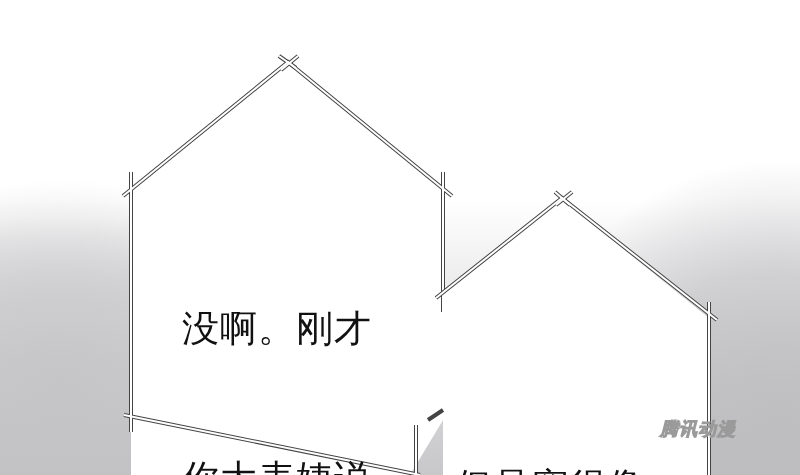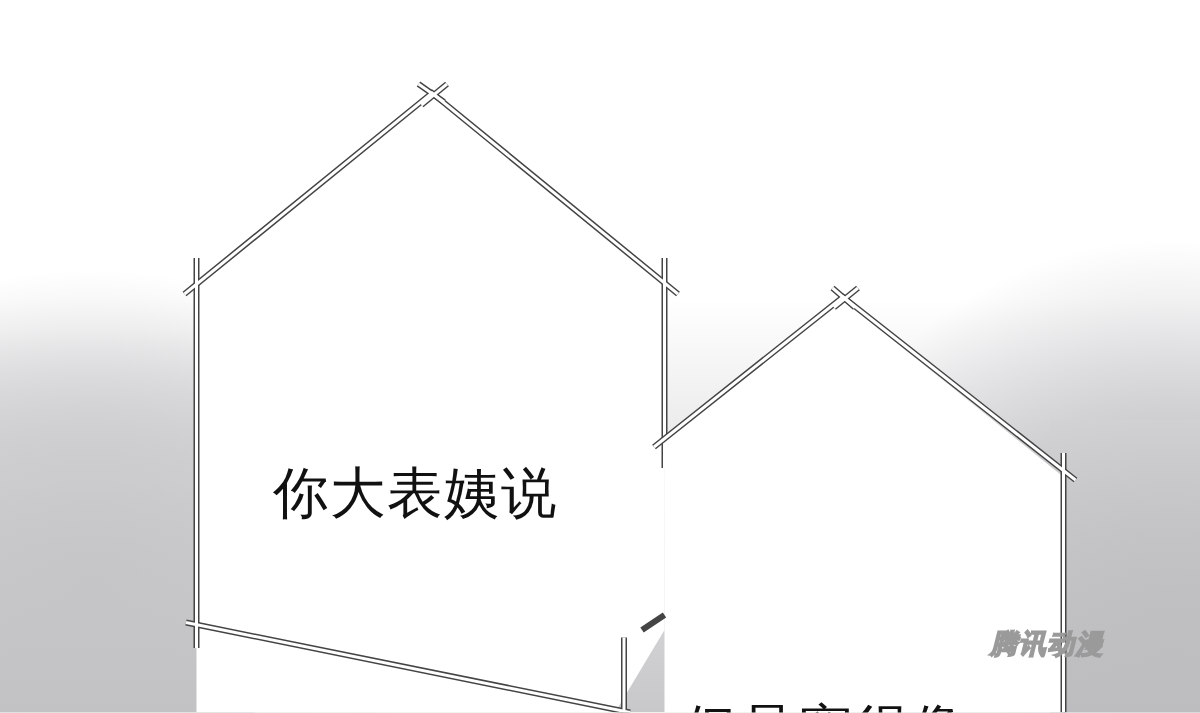--- a/index.html
+++ b/index.html
@@ -63,20 +63,21 @@
     <g fill="none" stroke="#ffffff" stroke-width="2">
       <polyline points="436,298 562,198 717,320"></polyline>
       <line x1="709" y1="302" x2="709" y2="475"></line>
       <line x1="555" y1="192" x2="570" y2="205"></line>
       <line x1="572" y1="192" x2="556" y2="205"></line>
     </g>
   </g>
 </svg>
 
 <div class="text t1">
+  <div>没啊。刚才</div>
   <div>你大表姨说</div>
   
   
 </div>
 
 <div class="text t2">
   <div>但是穿得像</div>
   
   
 </div>

